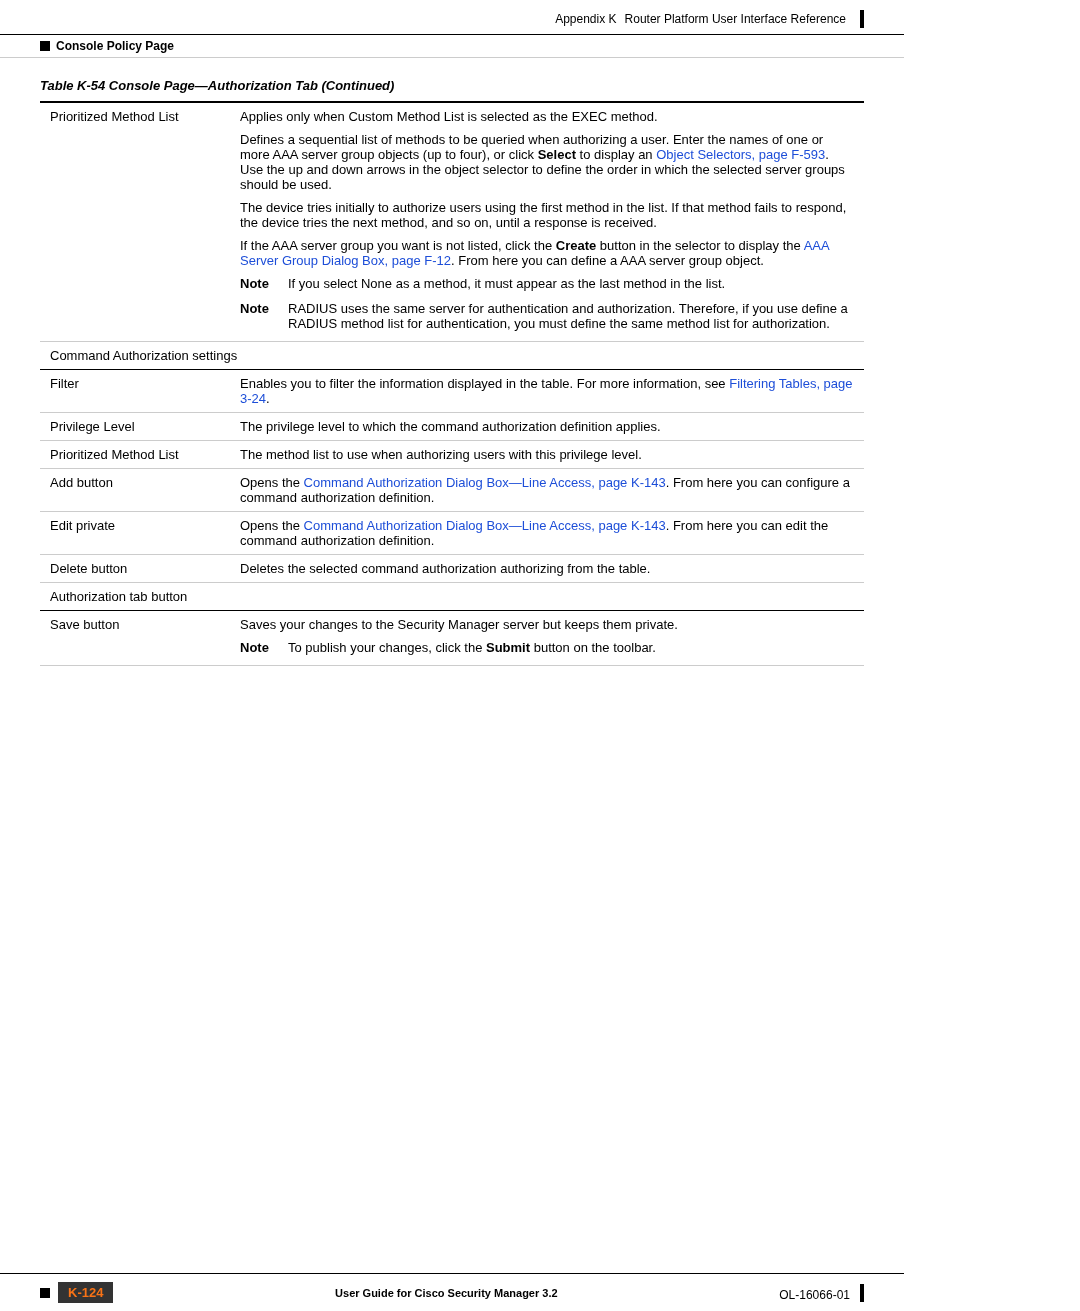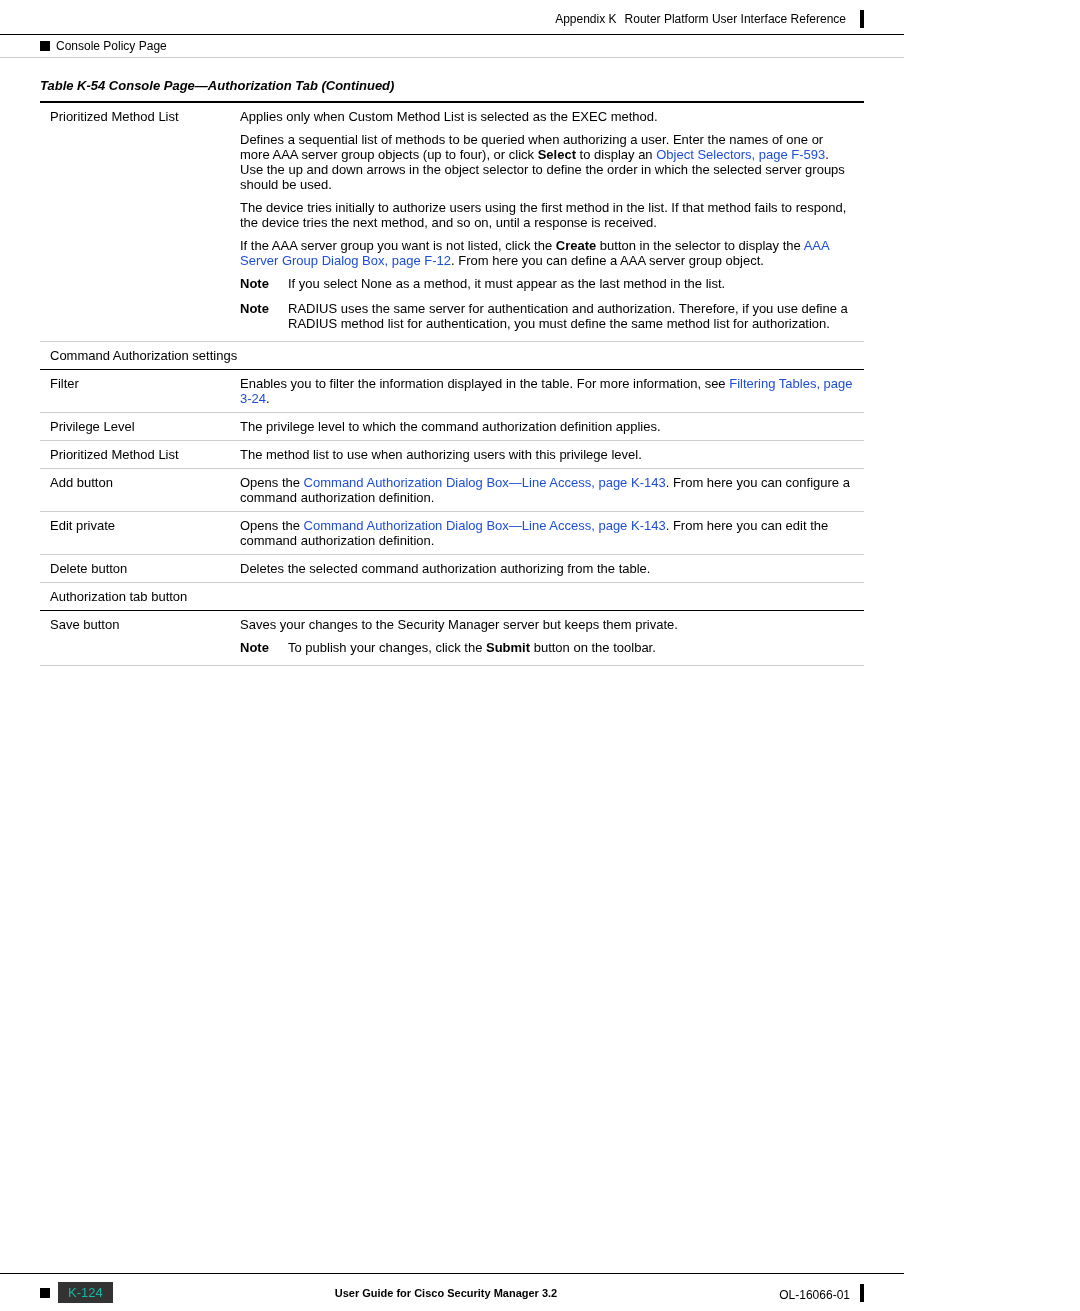--- a/index.html
+++ b/index.html
@@ -50,21 +50,21 @@
       margin-left: 6px;
     }
 
     
     .sub-header {
       padding: 4px 40px 4px 40px;
       border-bottom: 1px solid #ccc;
     }
     .sub-header-label {
       font-size: 12px;
-      font-weight: normal;
+      font-weight: bold;
       display: flex;
       align-items: center;
       gap: 6px;
     }
     .sub-header-square {
       width: 10px;
       height: 10px;
       background: #000;
       display: inline-block;
     }
@@ -146,22 +146,22 @@
       border-top: 1px solid #000;
       margin-top: auto;
     }
     .footer-left {
       display: flex;
       align-items: center;
       gap: 8px;
     }
     .footer-badge {
       background: #333;
-      color: #14b8a6;
-      font-weight: normal;
+      color: #f97316;
+      font-weight: bold;
       font-size: 13px;
       padding: 3px 10px;
     }
     .footer-center {
       font-size: 11px;
       text-align: center;
     }
     .footer-center strong {
       font-size: 11px;
     }

